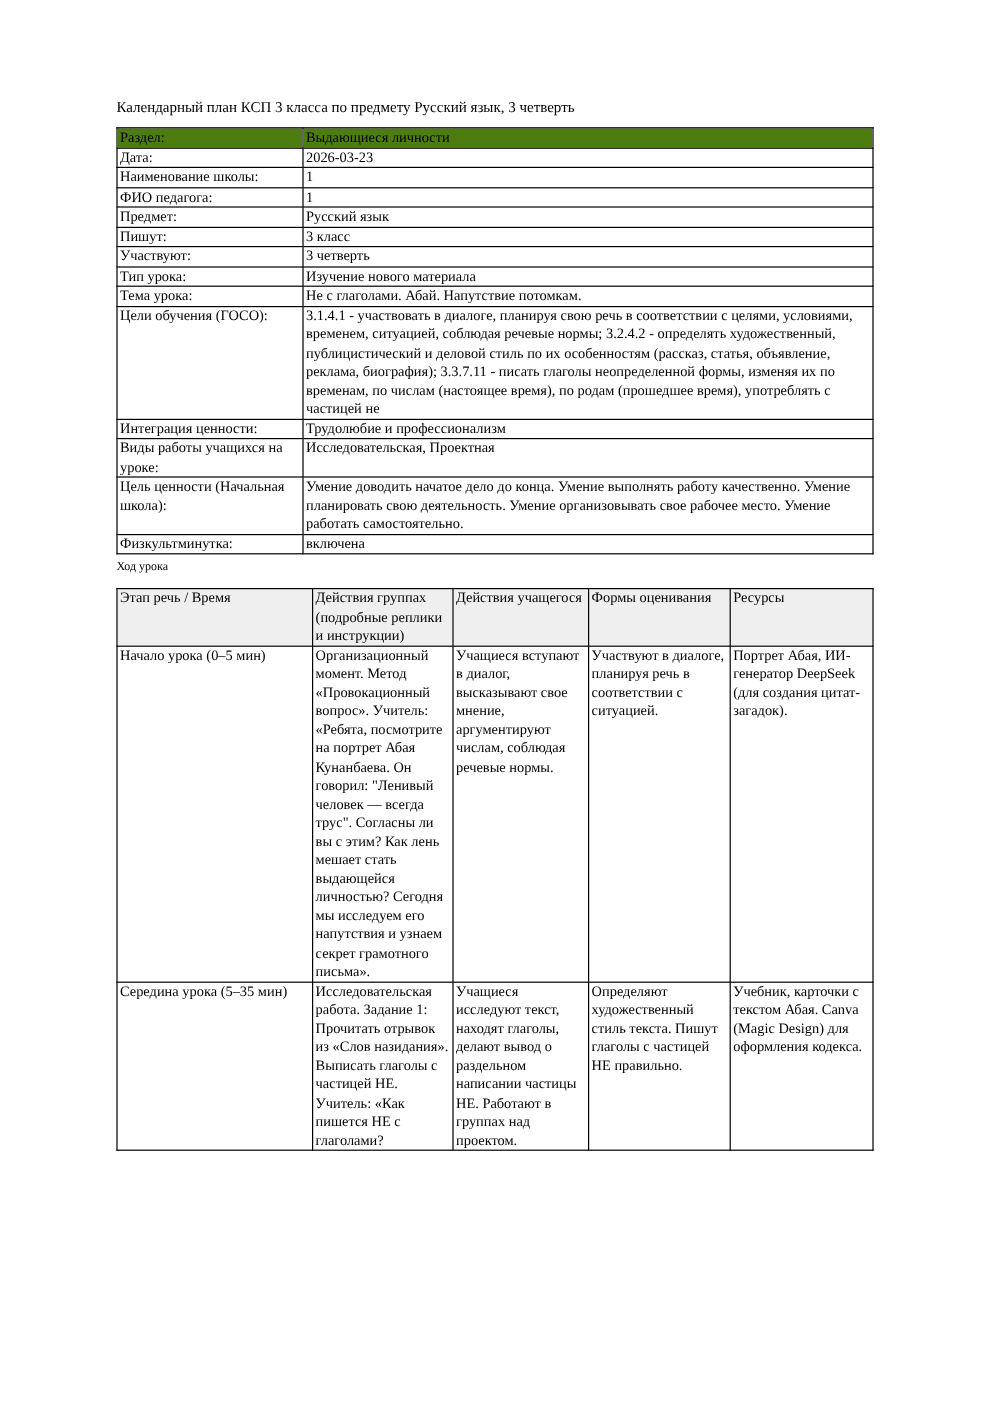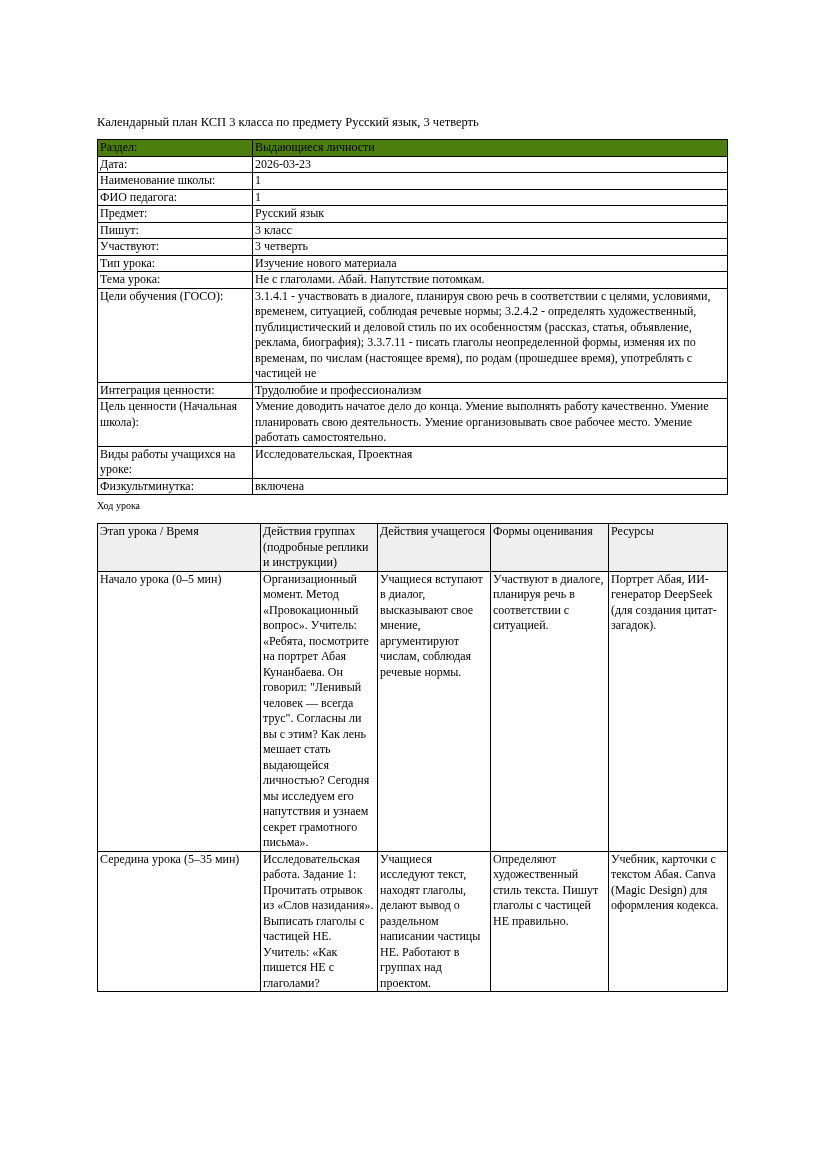--- a/index.html
+++ b/index.html
@@ -7,21 +7,21 @@
     padding: 0;
     background: #ffffff;
     width: 827px;
     height: 1170px;
     font-family: "Liberation Serif", "DejaVu Serif", serif;
     color: #000000;
   }
   .content {
     position: absolute;
     left: 97px;
-    top: 114px;
+    top: 81px;
     width: 630px;
   }
   .doc-title {
     font-size: 12.5px;
     line-height: 16px;
     margin-bottom: 9px;
     white-space: nowrap;
   }
   table {
     border-collapse: collapse;
@@ -107,47 +107,47 @@
       </tr>
       <tr>
         <td>Цели обучения (ГОСО):</td>
         <td>3.1.4.1 - участвовать в диалоге, планируя свою речь в соответствии с целями, условиями, временем, ситуацией, соблюдая речевые нормы; 3.2.4.2 - определять художественный, публицистический и деловой стиль по их особенностям (рассказ, статья, объявление, реклама, биография); 3.3.7.11 - писать глаголы неопределенной формы, изменяя их по временам, по числам (настоящее время), по родам (прошедшее время), употреблять с частицей не</td>
       </tr>
       <tr>
         <td>Интеграция ценности:</td>
         <td>Трудолюбие и профессионализм</td>
       </tr>
       <tr>
+        <td>Виды работы учащихся на уроке:</td>
+        <td>Исследовательская, Проектная</td>
+      </tr>
+      <tr>
         <td>Цель ценности (Начальная школа):</td>
         <td>Умение доводить начатое дело до конца. Умение выполнять работу качественно. Умение планировать свою деятельность. Умение организовывать свое рабочее место. Умение работать самостоятельно.</td>
-      </tr>
-      <tr>
-        <td>Виды работы учащихся на уроке:</td>
-        <td>Исследовательская, Проектная</td>
       </tr>
       <tr>
         <td>Физкультминутка:</td>
         <td>включена</td>
       </tr>
     </tbody>
   </table>
 
   <div class="section-heading">Ход урока</div>
 
   <table class="lesson-table">
     <colgroup>
       <col class="lc1">
         <col class="lc2">
         <col class="lc3">
         <col class="lc4">
         <col class="lc5">
     </colgroup>
     <thead>
       <tr>
-        <th>Этап урока / Время</th>
+        <th>Этап речь / Время</th>
         <th>Действия группах (подробные реплики и инструкции)</th>
         <th>Действия учащегося</th>
         <th>Формы оценивания</th>
         <th>Ресурсы</th>
       </tr>
     </thead>
     <tbody>
       <tr>
         <td>Начало урока (0–5 мин)</td>
         <td>Организационный момент. Метод «Провокационный вопрос». Учитель: «Ребята, посмотрите на портрет Абая Кунанбаева. Он говорил: "Ленивый человек — всегда трус". Согласны ли вы с этим? Как лень мешает стать выдающейся личностью? Сегодня мы исследуем его напутствия и узнаем секрет грамотного письма».</td>

